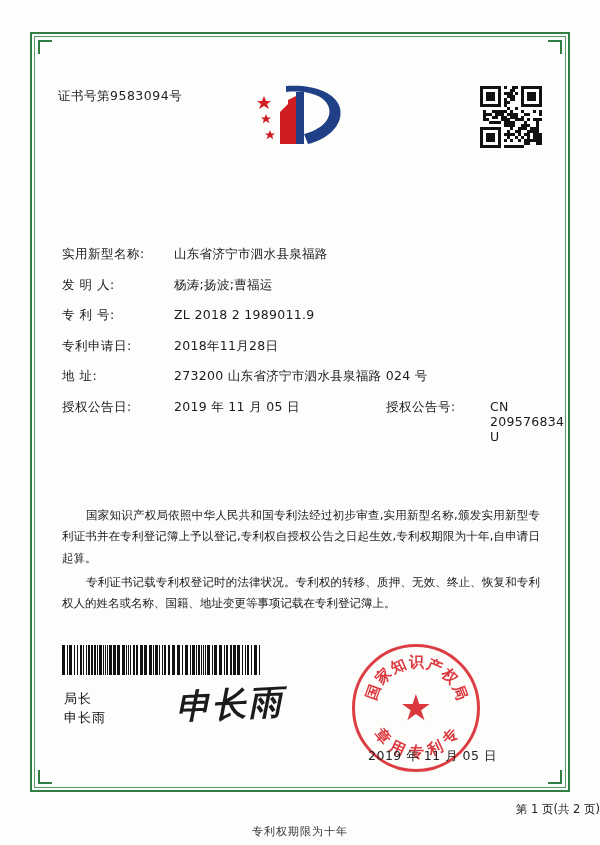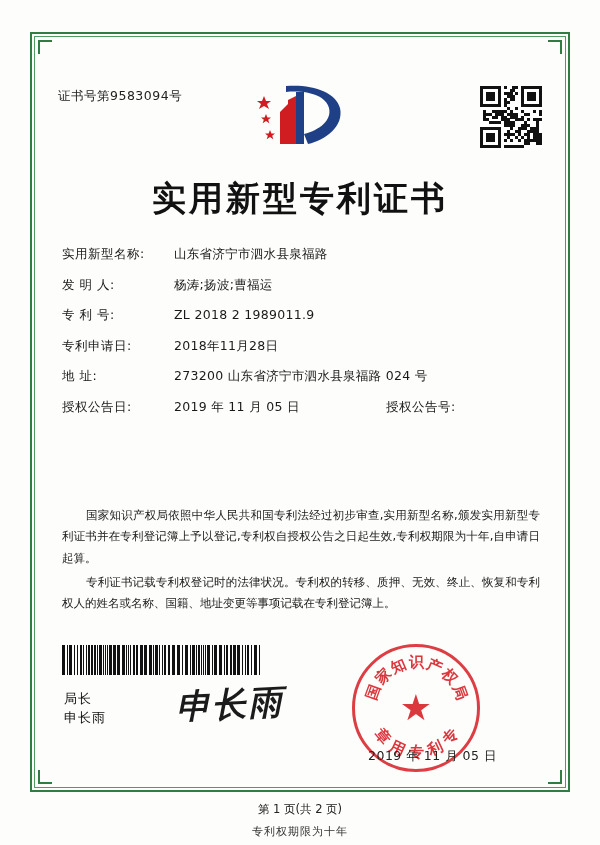--- a/index.html
+++ b/index.html
@@ -226,21 +226,21 @@
     font-size: 12.5px;
     color: #222;
     letter-spacing: 0.5px;
   }
 
   
   .page-num {
     position: absolute;
     left: 0; top: 802px;
     width: 600px;
-    text-align: center;
+    text-align: right;
     font-size: 11.5px;
     color: #222;
   }
   .footer-note {
     position: absolute;
     left: 0; top: 824px;
     width: 600px;
     text-align: center;
     font-size: 11px;
     color: #333;
@@ -503,21 +503,20 @@
         <div class="qrcell" style="left: 0px; top: 59.0476px; width: 3px; height: 3px;"></div>
         <div class="qrcell" style="left: 2.95238px; top: 59.0476px; width: 3px; height: 3px;"></div>
         <div class="qrcell" style="left: 5.90476px; top: 59.0476px; width: 3px; height: 3px;"></div>
         <div class="qrcell" style="left: 8.85714px; top: 59.0476px; width: 3px; height: 3px;"></div>
         <div class="qrcell" style="left: 11.8095px; top: 59.0476px; width: 3px; height: 3px;"></div>
         <div class="qrcell" style="left: 14.7619px; top: 59.0476px; width: 3px; height: 3px;"></div>
         <div class="qrcell" style="left: 17.7143px; top: 59.0476px; width: 3px; height: 3px;"></div>
       </div>
   </div>
 
-  <div class="title">实用新型专利证书</div>
 
   <div class="fields">
     <div class="field-row">
       <div class="field-label">实用新型名称:</div>
       <div class="field-value">山东省济宁市泗水县泉福路</div>
     </div>
     <div class="field-row">
       <div class="field-label">发 明 人:</div>
       <div class="field-value">杨涛;扬波;曹福运</div>
     </div>
@@ -530,20 +529,21 @@
       <div class="field-value">2018年11月28日</div>
     </div>
     <div class="field-row">
       <div class="field-label">地      址:</div>
       <div class="field-value">273200 山东省济宁市泗水县泉福路 024 号</div>
     </div>
     <div class="field-row split">
       <div class="field-label">授权公告日:</div>
       <div class="field-value">2019 年 11 月 05 日</div>
       <div class="field-label2">授权公告号:</div>
+      <div class="field-value2">CN 209576834 U</div>
     </div>
   </div>
 
   <div class="body-text">
     <p>国家知识产权局依照中华人民共和国专利法经过初步审查,实用新型名称,颁发实用新型专利证书并在专利登记簿上予以登记,专利权自授权公告之日起生效,专利权期限为十年,自申请日起算。</p>
     <p>专利证书记载专利权登记时的法律状况。专利权的转移、质押、无效、终止、恢复和专利权人的姓名或名称、国籍、地址变更等事项记载在专利登记簿上。</p>
   </div>
 
   <div class="barcode" id="barcode">
       <div class="bar" style="width: 3px; margin-right: 2px;"></div>

